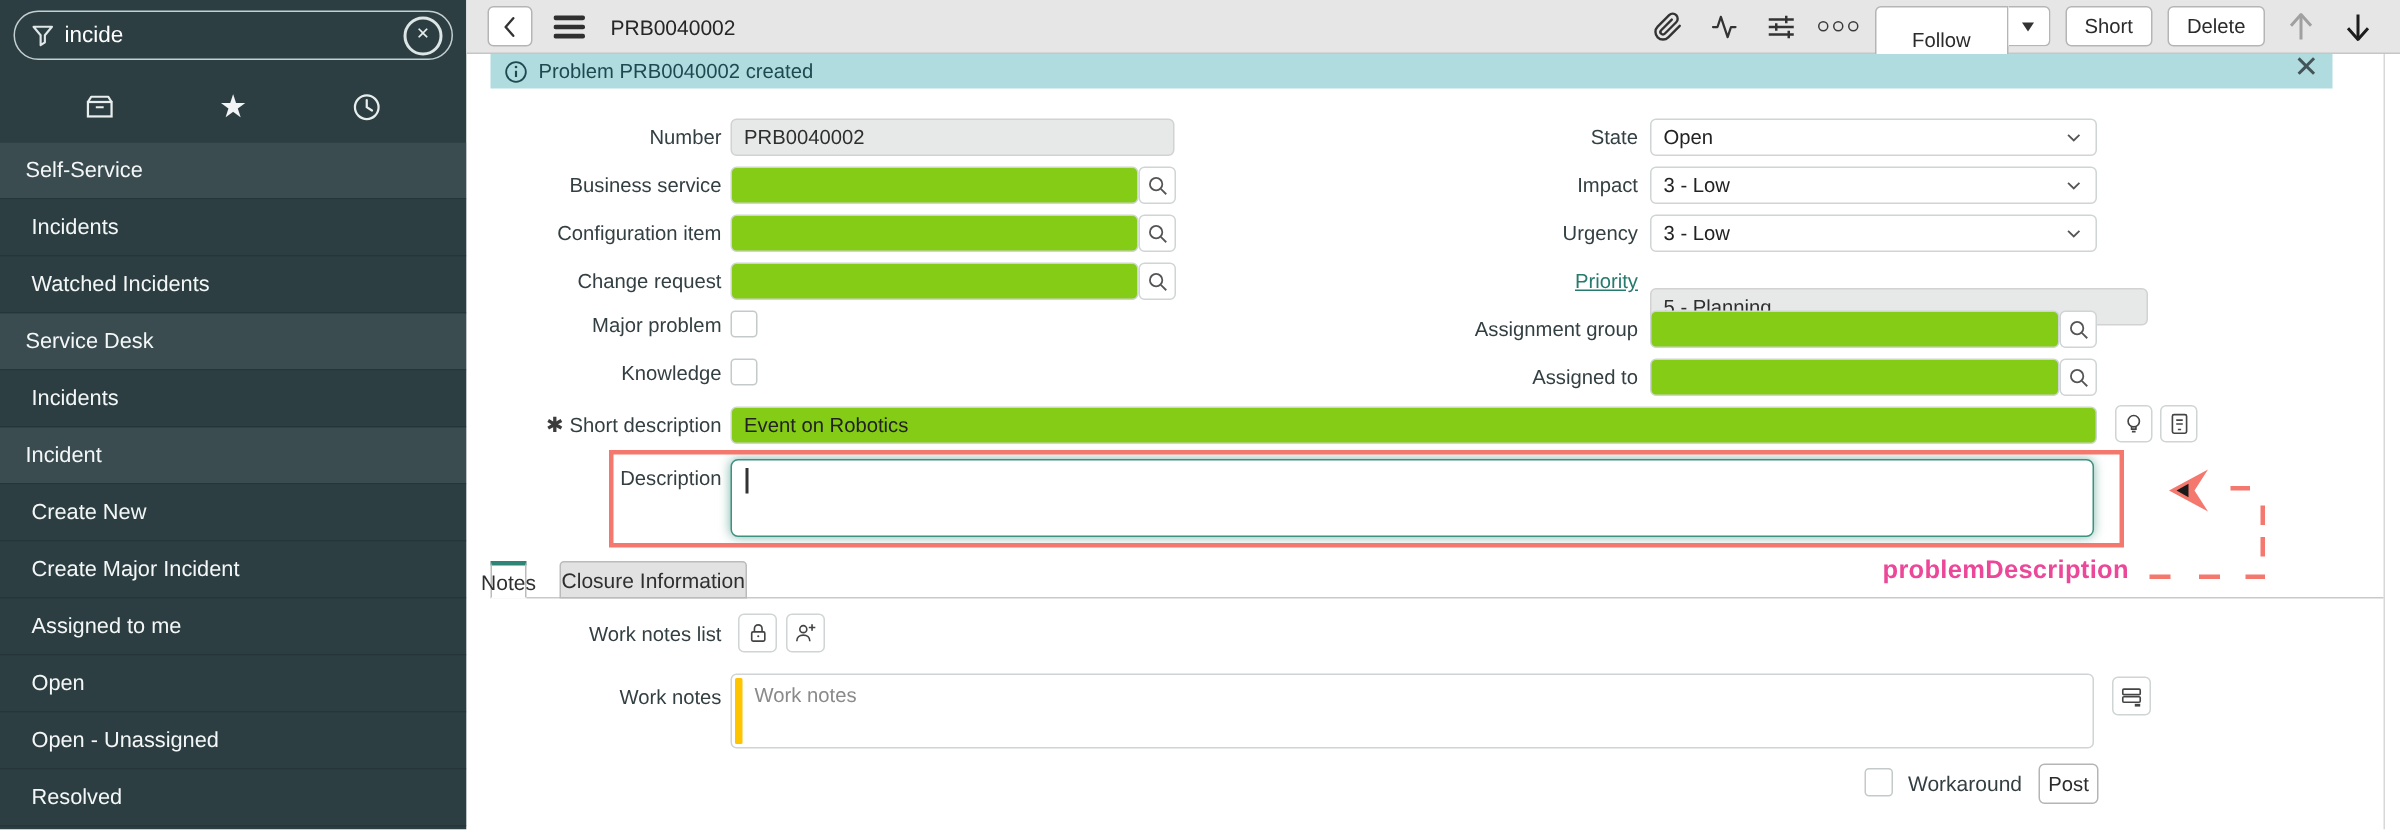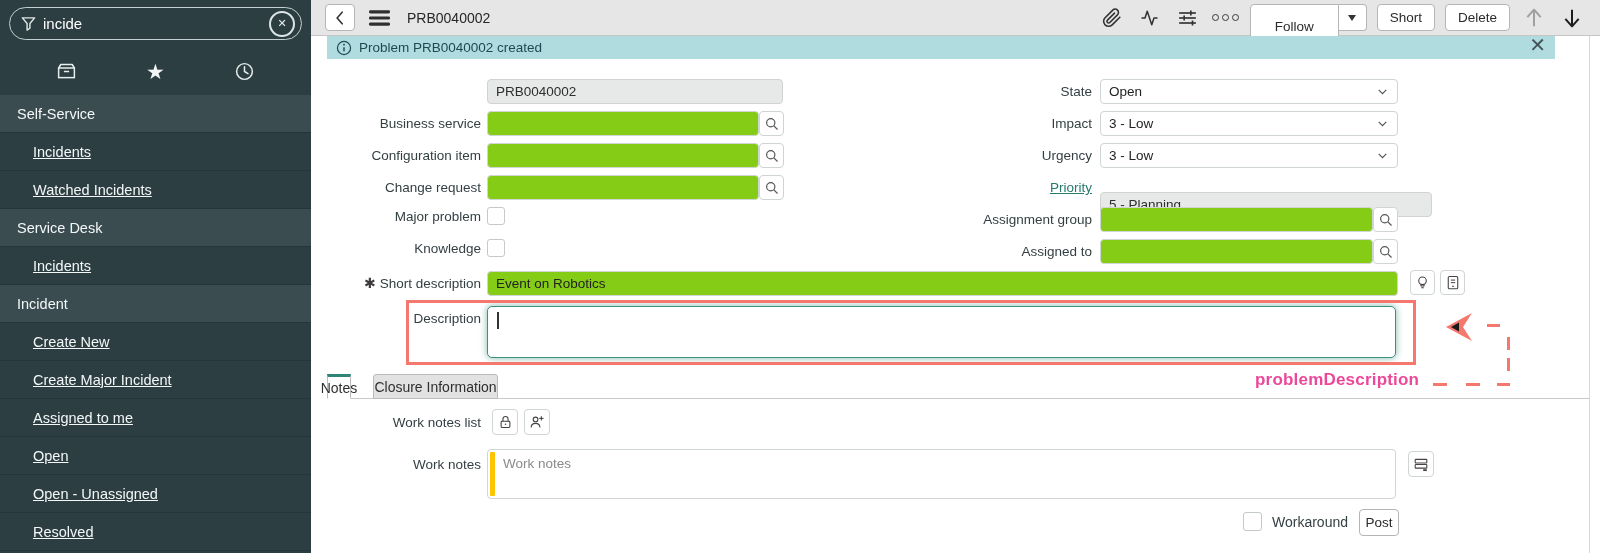--- a/index.html
+++ b/index.html
@@ -14,21 +14,21 @@
   .filter-pill{height:31px;border:1.5px solid #c3cfd0;border-radius:17px;display:flex;align-items:center;padding:0 6px 0 10px;}
   .filter-pill svg{flex:0 0 auto;}
   .filter-input{flex:1;background:transparent;border:0;outline:none;color:#ffffff;font-size:15px;font-family:inherit;padding:0 6px;min-width:0;}
   .filter-clear{width:22px;height:22px;border:2px solid #dde6e6;border-radius:50%;display:flex;align-items:center;justify-content:center;color:#e8eeee;font-size:11px;line-height:1;cursor:pointer;flex:0 0 auto;}
   .nav-tabs{height:50px;display:flex;align-items:center;justify-content:space-around;padding:0 22px;}
   .nav-tab{width:40px;height:34px;display:flex;align-items:center;justify-content:center;cursor:pointer;}
   .star-glyph{color:#f2f5f5;font-size:21px;line-height:1;}
   .menu{position:absolute;top:95px;left:0;right:0;bottom:0;overflow:hidden;text-align:right;}
   .menu-row{height:37px;border-bottom:1px solid #253539;display:flex;align-items:center;color:#f4f7f7;font-size:14.5px;cursor:pointer;}
   .menu-row.hdr{background:#3a4c50;padding-left:17px;}
-  .menu-row.itm{background:#2d3e42;padding-left:33px;text-decoration:underline;}
+  .menu-row.itm{background:#2d3e42;padding-left:21px;}
   
   .main{position:absolute;left:311px;top:0;width:1289px;height:553px;background:#fff;}
   .right-edge{position:absolute;left:1278px;top:36px;bottom:0;width:1px;background:#d8d8d8;}
   
   .topbar{position:absolute;left:0;top:0;right:0;height:36px;background:#e6e6e6;border-bottom:1px solid #c6c6c6;display:flex;align-items:center;padding:0 14px;box-sizing:border-box;gap:10px;}
   .btn{background:#fff;border:1px solid #b5b5b5;border-radius:4px;color:#2b2b2b;font-size:13.5px;font-family:inherit;padding:4px 12px;height:27px;box-sizing:border-box;cursor:pointer;display:inline-flex;align-items:center;justify-content:center;}
   .back-btn{width:30px;padding:0;}
   .tb-title{font-size:14px;color:#262626;margin-left:4px;}
   .tb-spacer{flex:1;}
   .tb-icon{width:28px;height:26px;display:flex;align-items:center;justify-content:center;cursor:pointer;}
@@ -216,20 +216,21 @@
         <line x1="10" y1="9" x2="10" y2="14.2" stroke="#1d4a4f" stroke-width="1.8"></line>
         <circle cx="10" cy="5.8" r="1.1" fill="#1d4a4f"></circle>
       </svg>
     <span class="banner-text">Problem PRB0040002 created</span>
     <span class="banner-spacer"></span>
     <span class="banner-close">✕</span>
   </div>
 
   <div class="right-edge"></div>
 
+  <div class="lbl" style="top:79px">Number</div>
   <input class="inp ro" style="left: 176px; top: 79px; width: 296px;" readonly="" value="PRB0040002">
 
   <div class="lbl" style="top:111px">Business service</div>
   <input class="inp" style="left: 176px; top: 111px; width: 272px;" value="">
   <span class="lookup-btn" style="left:448px;top:111px">
     <svg width="15" height="15" viewBox="0 0 20 20">
         <circle cx="9" cy="9" r="5.5" fill="none" stroke="#555" stroke-width="1.6"></circle>
         <line x1="13.2" y1="13.2" x2="18" y2="18" stroke="#555" stroke-width="1.6"></line>
       </svg>
   </span>

